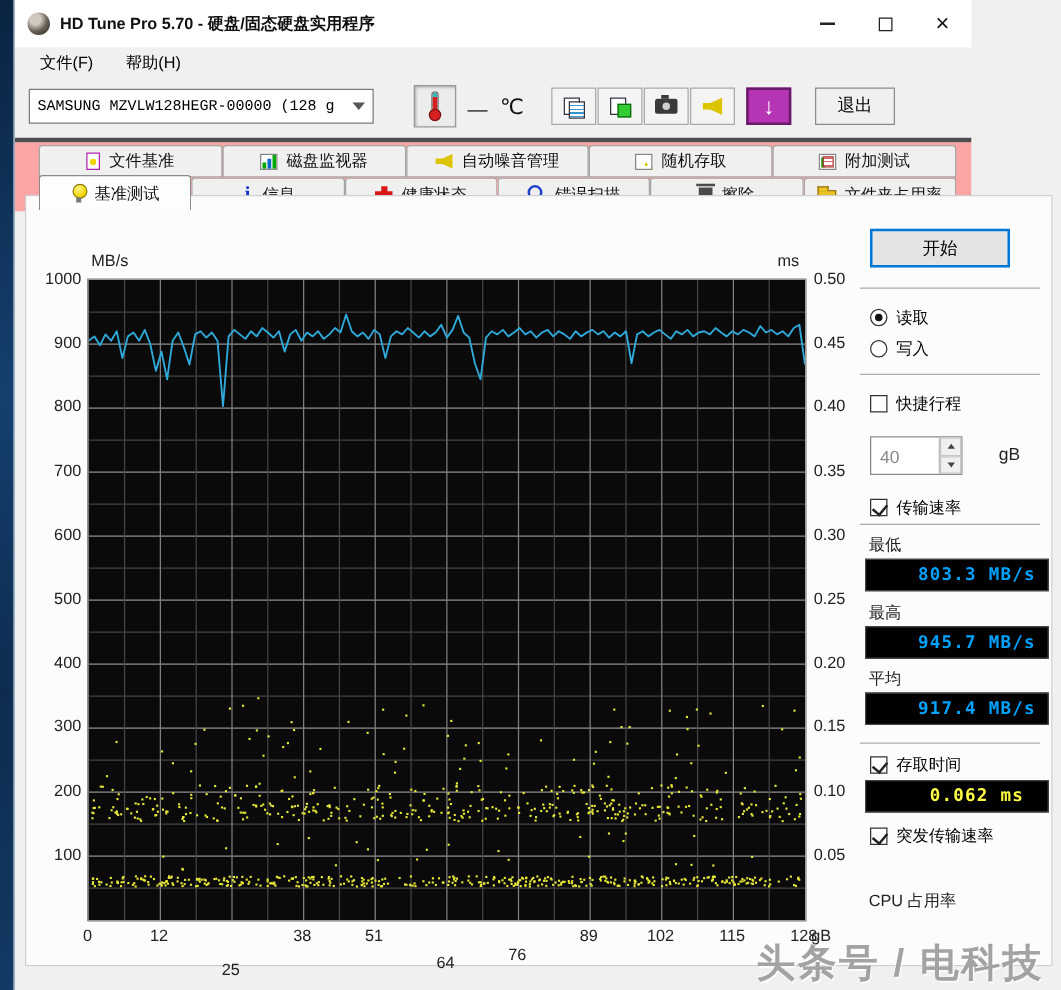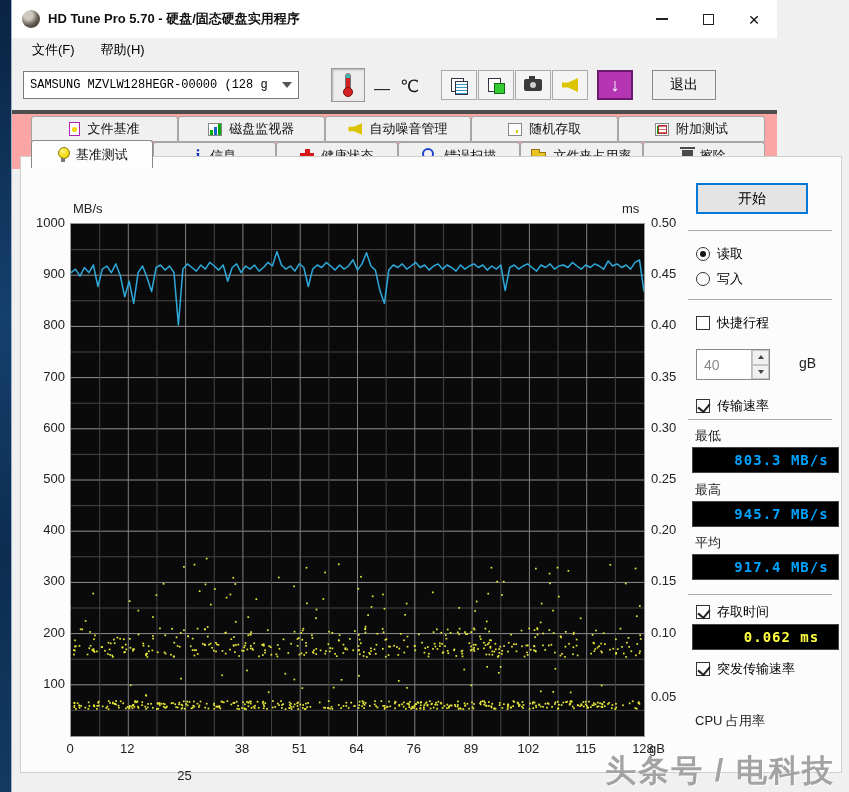--- a/index.html
+++ b/index.html
@@ -236,26 +236,26 @@
         </div>
       <div class="tab">
           <span class="i-cross"></span>
           <span>健康状态</span>
         </div>
       <div class="tab">
           <span class="i-mag"></span>
           <span>错误扫描</span>
         </div>
       <div class="tab">
+          <span class="i-trash"></span>
+          <span>擦除</span>
+        </div>
+      <div class="tab">
           <span class="i-folder"></span>
           <span>文件夹占用率</span>
-        </div>
-      <div class="tab">
-          <span class="i-trash"></span>
-          <span>擦除</span>
         </div>
     </div>
   </div>
 
   <div class="content-panel">
 
     <span class="axis-unit" style="left:52px; top:44px;">MB/s</span>
     <span class="axis-unit" style="left:601px; top:44px;">ms</span>
 
     <div class="plot-frame">
@@ -1222,30 +1222,30 @@
     <div class="ylabel-right" id="y-right">
         <span style="top: -8px;">0.50</span>
         <span style="top: 43.2px;">0.45</span>
         <span style="top: 94.4px;">0.40</span>
         <span style="top: 145.6px;">0.35</span>
         <span style="top: 196.8px;">0.30</span>
         <span style="top: 248px;">0.25</span>
         <span style="top: 299.2px;">0.20</span>
         <span style="top: 350.4px;">0.15</span>
         <span style="top: 401.6px;">0.10</span>
-        <span style="top: 452.8px; margin-top: 13px;">0.05</span>
+        <span style="top: 452.8px;">0.05</span>
       </div>
     <div class="xlabels" id="x-bottom">
         <span style="left: 0px;">0</span>
         <span style="left: 57.3px;">12</span>
         <span style="left: 114.6px; margin-top: 27px;">25</span>
         <span style="left: 171.9px;">38</span>
         <span style="left: 229.2px;">51</span>
-        <span style="left: 286.5px;">64</span>
-        <span style="left: 343.8px;">76</span>
+        <span style="left: 286.5px; margin-top: 21px;">64</span>
+        <span style="left: 343.8px; margin-top: 15px;">76</span>
         <span style="left: 401.1px;">89</span>
         <span style="left: 458.4px;">102</span>
         <span style="left: 515.7px;">115</span>
         <span style="left: 573px;">128</span>
       </div>
     <span class="x-unit">gB</span>
 
     <div class="start-btn">
         <span>开始</span>
       </div>

